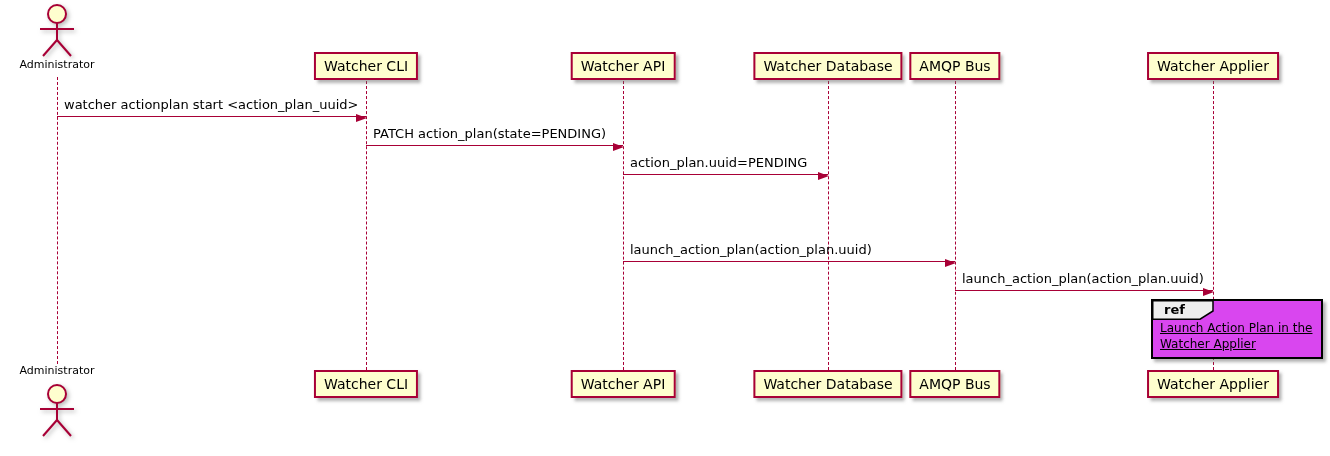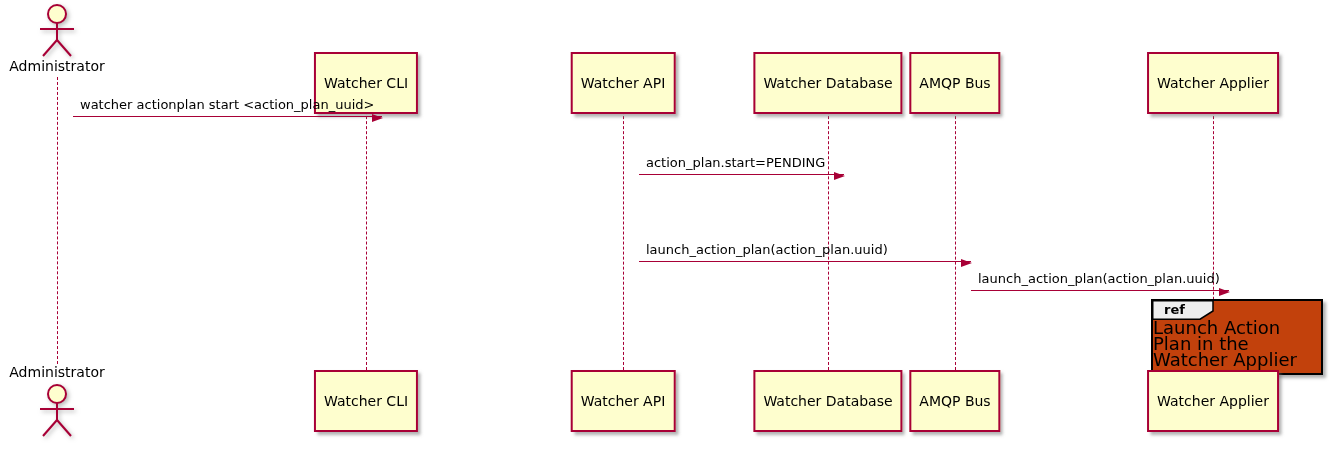--- a/index.html
+++ b/index.html
@@ -8,59 +8,59 @@
     font-family:"DejaVu Sans","Liberation Sans",sans-serif;
     color:#000; position:relative; overflow:hidden;
   }
   .stage { position:absolute; left:0; top:0; width:1330px; height:456px; }
 
   
   .pbox {
     position:absolute; transform:translateX(-50%);
     background:#FEFECE; border:2px solid #A80036;
     box-shadow:3px 3px 3px rgba(115,115,115,0.55);
-    padding:21px 8px; font-size:14px; white-space:nowrap; text-align:center;
+    padding:4px 8px; font-size:14px; white-space:nowrap; text-align:center;
   }
 
   
   .lifeline { position:absolute; width:0; border-left:1px dashed #A80036; }
 
   
   .actor-svg { position:absolute; filter:drop-shadow(2px 2px 2px rgba(115,115,115,0.5)); }
   .actor-label {
     position:absolute; transform:translateX(-50%);
-    font-size:14px; white-space:nowrap;
+    font-size:11px; white-space:nowrap;
   }
 
   
-  .msg { position:absolute; height:22px;margin-left:16px; }
+  .msg { position:absolute; height:22px; }
   .msg .lbl {
     position:absolute; left:7px; bottom:5px;
     font-size:13px; white-space:nowrap;
   }
   .msg .line { position:absolute; left:0; right:0; bottom:0; height:0; border-top:1.5px solid #A80036; }
   .msg .line.dashed { border-top:1px dashed #A80036; }
   .msg .head {
     position:absolute; bottom:-5px; width:0; height:0;
     border-top:4.5px solid transparent; border-bottom:4.5px solid transparent;
   }
   .msg .head.right { right:-1px; border-left:11px solid #A80036; }
   .msg .head.left  { left:-1px;  border-right:11px solid #A80036; }
 
   
   .ref {
-    position:absolute; background:#c2410c; border:2px solid #000000;
+    position:absolute; background:#d946ef; border:2px solid #000000;
     box-shadow:3px 3px 3px rgba(115,115,115,0.55);
   }
   .ref-tab { position:absolute; top:-1px; left:-1px; width:62px; height:20px; }
   .ref-tab-label {
     position:absolute; top:1px; left:11px;
     font-weight:bold; font-size:13px;
   }
-  .ref-body { margin-top:19px; padding:0 6px 5px 0; font-size:18px; line-height:16px; }
+  .ref-body { margin-top:19px; padding:0 6px 5px 7px; font-size:12px; line-height:16px;text-decoration:underline; }
 </style>
 </head>
 <body>
 
 <div class="stage">
 
   <div class="lifeline" style="left:57px;  top:77px; height:287px;"></div>
   <div class="lifeline" style="left:366px; top:81px; height:289px;"></div>
   <div class="lifeline" style="left:623px; top:81px; height:289px;"></div>
   <div class="lifeline" style="left:828px; top:81px; height:289px;"></div>
@@ -81,23 +81,28 @@
   <div class="pbox" style="left:828px; top:52px;">Watcher Database</div>
   <div class="pbox" style="left:955px; top:52px;">AMQP Bus</div>
   <div class="pbox" style="left:1213px; top:52px;">Watcher Applier</div>
 
   <div class="msg" style="left:57px; top:95px; width:309px;">
     <div class="lbl">watcher actionplan start &lt;action_plan_uuid&gt;</div>
     <div class="line"></div>
     <div class="head right"></div>
   </div>
 
+  <div class="msg" style="left:366px; top:124px; width:257px;">
+    <div class="lbl">PATCH action_plan(state=PENDING)</div>
+    <div class="line"></div>
+    <div class="head right"></div>
+  </div>
 
   <div class="msg" style="left:623px; top:153px; width:205px;">
-    <div class="lbl">action_plan.start=PENDING</div>
+    <div class="lbl">action_plan.uuid=PENDING</div>
     <div class="line"></div>
     <div class="head right"></div>
   </div>
 
 
 
   <div class="msg" style="left:623px; top:240px; width:332px;">
     <div class="lbl">launch_action_plan(action_plan.uuid)</div>
     <div class="line"></div>
     <div class="head right"></div>

